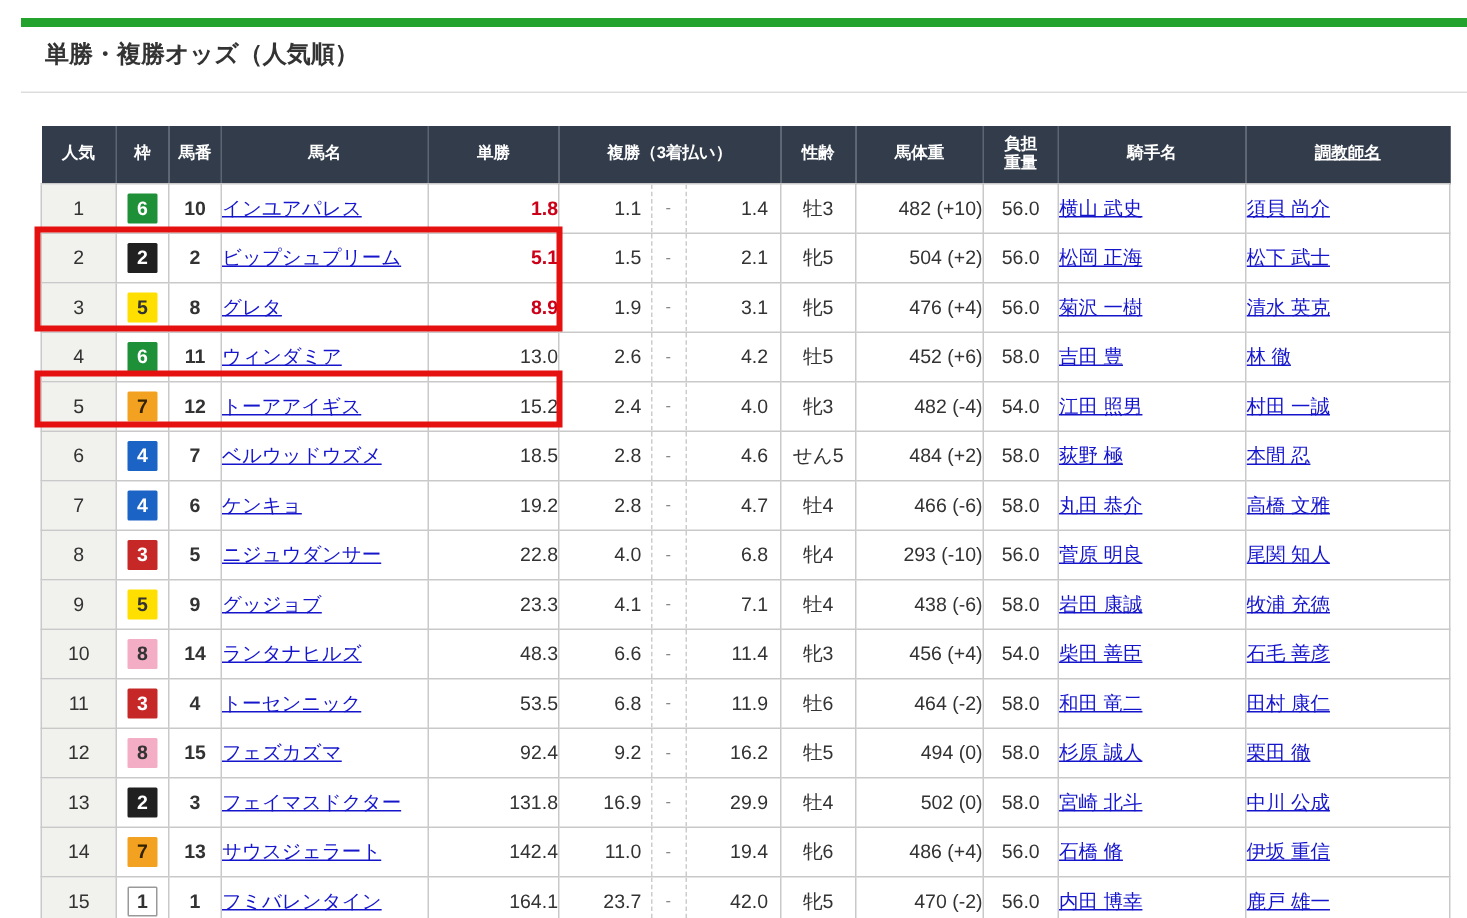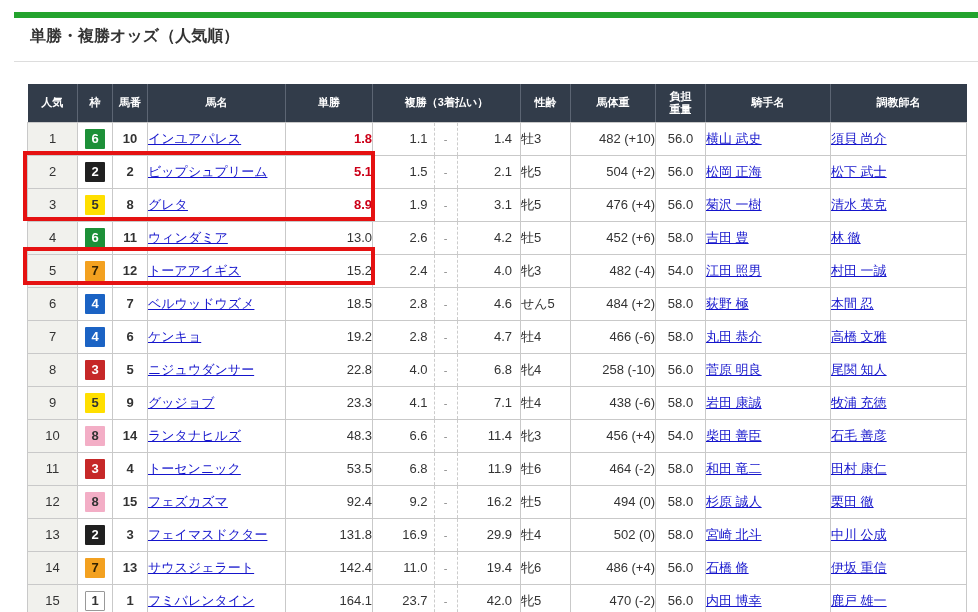--- a/index.html
+++ b/index.html
@@ -12,41 +12,41 @@
   .stage{position:relative; width:978px; height:499px;}
   .accent-bar{position:absolute; left:14px; right:0; top:12px; height:6px; background:var(--accent);}
   .page-title{position:absolute; left:30px; top:26px; font-size:16px; font-weight:bold; color:#333;}
   .divider{position:absolute; left:14px; right:0; top:61px; height:1px; background:#ddd;}
   table.odds{position:absolute; left:27px; top:84px; width:939px; border-collapse:collapse; table-layout:fixed;}
   table.odds th{
     background:var(--header-bg); color:#fff; font-size:11px; font-weight:bold;
     height:38px; text-align:center; vertical-align:middle; line-height:1.15;
     border-right:1px solid #5c6573; border-bottom:1px solid #c9c9c9; white-space:pre-line;
   }
-  table.odds th:last-child{border-right:1px solid var(--header-bg);}
+  table.odds th:last-child{border-right:1px solid var(--header-bg);text-decoration:underline;}
   table.odds td{
     border:1px solid #c9c9c9; height:32px; font-size:13px; color:#333;
     vertical-align:middle; white-space:nowrap; overflow:hidden; padding:0;
   }
   td.rank{background:#f1f1ed; text-align:center; font-size:14px; font-weight:500; color:#333;}
   td.frame{text-align:center;}
   .badge{display:inline-block; width:20px; height:20px; line-height:20px; font-size:13px;
     font-weight:bold; text-align:center; border-radius:1px; vertical-align:middle;}
   td.num{text-align:center; font-weight:bold; font-size:14px; color:#222;}
   td.name{padding-left:8px; text-align:left;}
   a.lnk{color:var(--link); text-decoration:underline; cursor:pointer;}
   td.win{text-align:right; padding-right:12px; font-size:13.5px;}
   td.win.hot{color:var(--hot); font-weight:bold;}
   td.place{padding:0;}
   .place-wrap{display:flex; height:32px; align-items:stretch; padding-right:8px;}
   .pl-low{flex:1; text-align:right; line-height:32px; padding-right:6px;}
   .pl-dash{width:24px; text-align:center; line-height:32px; color:#888; font-size:11px;
     border-left:1px dashed #ccc; border-right:1px dashed #ccc;}
   .pl-high{flex:1; text-align:right; line-height:32px;}
-  td.sexage{text-align:left; font-size:12.5px;margin-left:47px;}
+  td.sexage{text-align:center; font-size:12.5px;margin-left:47px;}
   td.weight{padding-left:8px; text-align:right;}
   td.load{text-align:center;}
   td.jockey,td.trainer{padding-left:8px; text-align:left;}
   .hl-box{position:absolute; border:4px solid var(--hl); pointer-events:none; z-index:5;}
 </style>
 </head>
 <body>
 
 <div class="stage">
   <div class="accent-bar"></div>
@@ -224,21 +224,21 @@
           <td class="name"><a class="lnk">ニジュウダンサー</a></td>
           <td class="win">22.8</td>
           <td class="place">
             <div class="place-wrap">
               <span class="pl-low">4.0</span>
               <span class="pl-dash">-</span>
               <span class="pl-high">6.8</span>
             </div>
           </td>
           <td class="sexage">牝4</td>
-          <td class="weight">258 (-10)</td>
+          <td class="weight">293 (-10)</td>
           <td class="load">56.0</td>
           <td class="jockey"><a class="lnk">菅原 明良</a></td>
           <td class="trainer"><a class="lnk">尾関 知人</a></td>
         </tr>
         <tr>
           <td class="rank">9</td>
           <td class="frame"><span class="badge" style="background: rgb(255, 223, 0); color: rgb(51, 51, 51);">5</span></td>
           <td class="num">9</td>
           <td class="name"><a class="lnk">グッジョブ</a></td>
           <td class="win">23.3</td>

